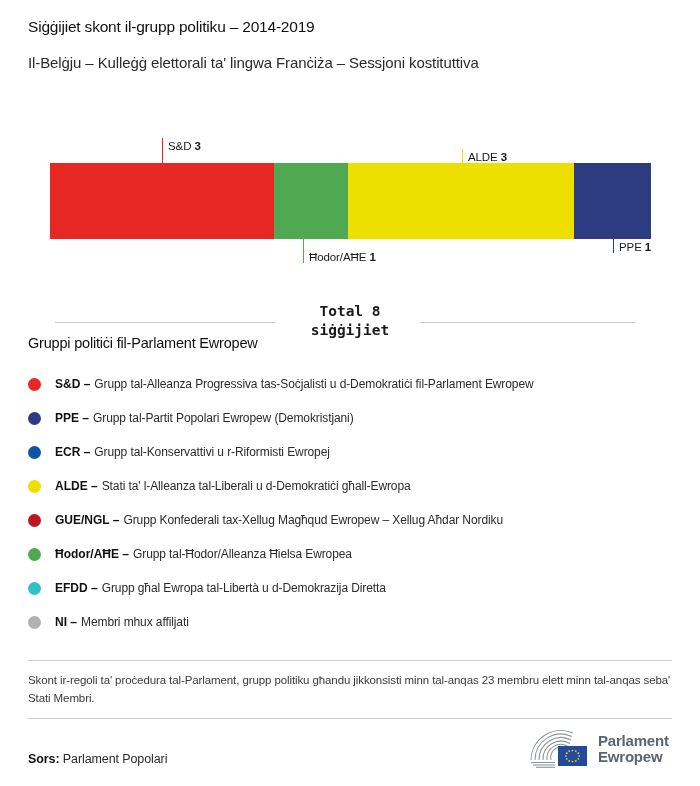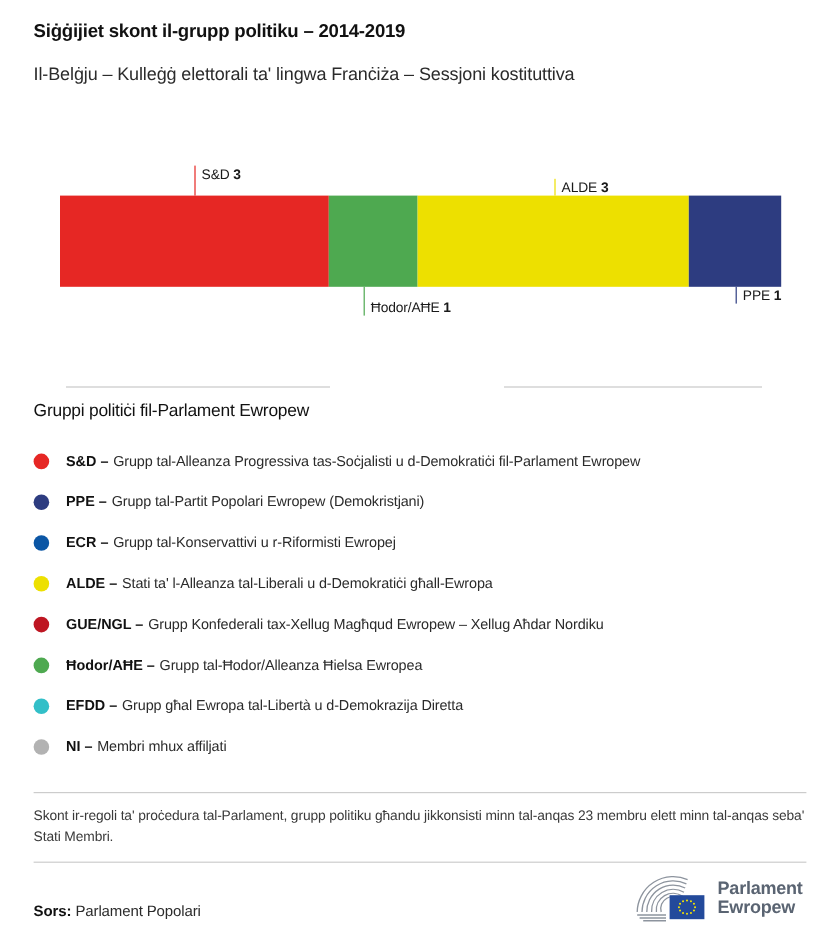--- a/index.html
+++ b/index.html
@@ -13,21 +13,21 @@
     position: relative;
     font-family: "Liberation Sans", sans-serif;
     color: #1a1a1a;
     overflow: hidden;
   }
 
   
   .header { position: absolute; left: 28px; top: 16px; width: 644px; }
   .chart-title {
     font-size: 15.5px;
-    font-weight: bold;
+    font-weight: normal;
     letter-spacing: -0.2px;
     color: #111111;
     margin: 0;
     line-height: 22px;
   }
   .chart-subtitle {
     font-size: 15px;
     font-weight: normal;
     color: #2b2b2b;
     margin: 0;
@@ -217,20 +217,24 @@
     <div class="bar-segment" style="width:224px; background:#E62724;"></div>
     <div class="bar-segment" style="width:74px;  background:#4EA950;"></div>
     <div class="bar-segment" style="width:226px; background:#EDE000;"></div>
     <div class="bar-segment" style="width:77px;  background:#2D3C80;"></div>
   </div>
 </div>
 
 <div class="total-band">
   <div class="rule rule-left"></div>
   <div class="rule rule-right"></div>
+  <div class="total-text">
+    <div>Total 8</div>
+    <div>siġġijiet</div>
+  </div>
 </div>
 
 <div class="legend">
   <div class="legend-heading">Gruppi politiċi fil-Parlament Ewropew</div>
 
   <div class="legend-row">
     <span class="legend-dot" style="background:#E62724;"></span>
     <span class="legend-abbr">S&amp;D –</span>
     <span class="legend-desc">Grupp tal-Alleanza Progressiva tas-Soċjalisti u d-Demokratiċi fil-Parlament Ewropew</span>
   </div>

